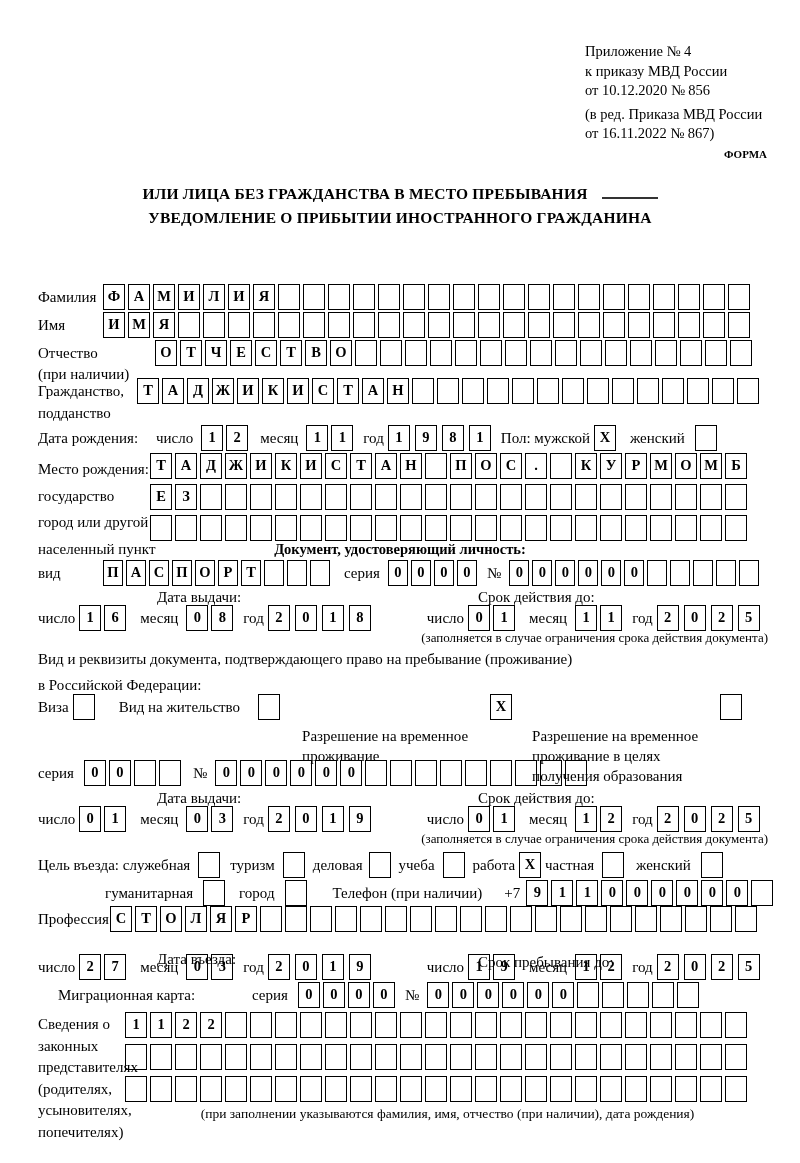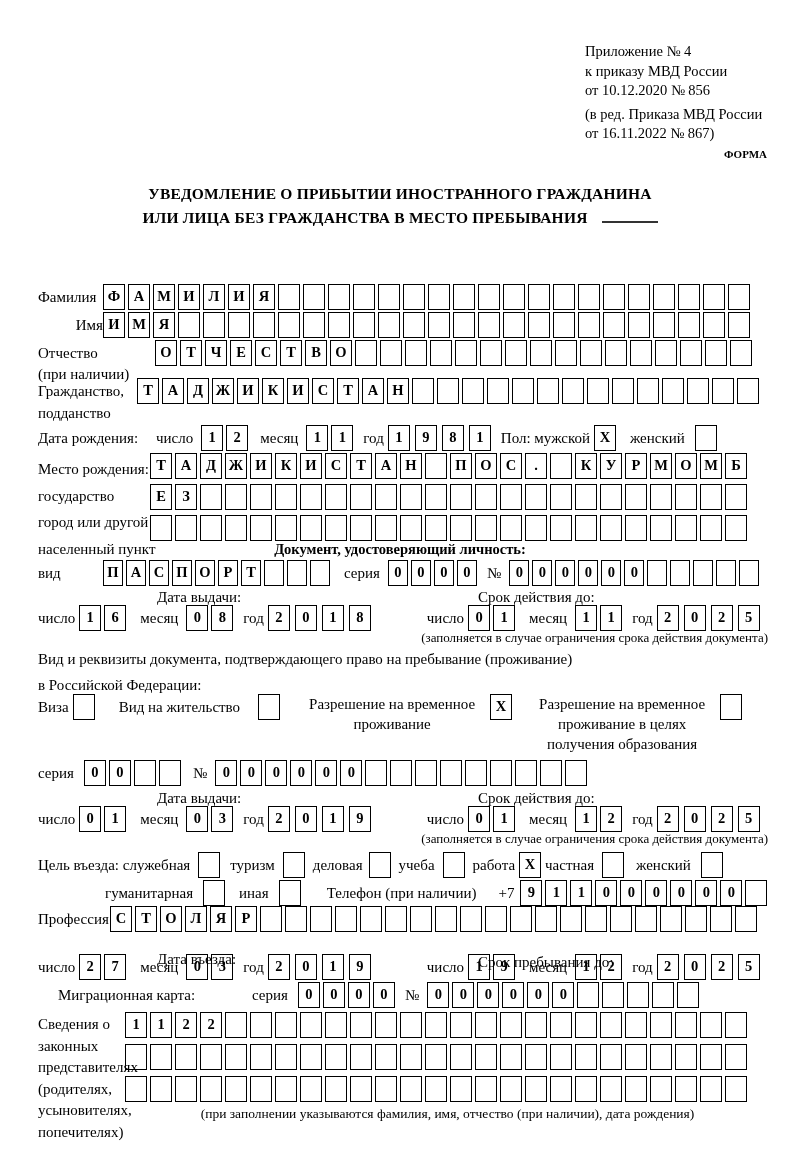--- a/index.html
+++ b/index.html
@@ -11,41 +11,41 @@
   .row{position:absolute;display:flex;align-items:center;white-space:nowrap;}
   .cells{display:inline-flex;gap:3px;}
   .cell{display:inline-block;box-sizing:border-box;width:22px;height:26px;border:1.6px solid #000;
         text-align:center;font-weight:bold;font-size:14.5px;line-height:23px;overflow:hidden;}
   .cells.sm .cell{width:20px;}
   .cells.yr{gap:5px;}
   .lbl{display:inline-block;}
   .hdr-lines{line-height:19.5px;font-size:14.5px;}
   .title{font-size:15.5px;line-height:24px;letter-spacing:.2px;}
   .blank-line{display:inline-block;width:56px;border-bottom:2px solid #333;height:14px;margin-left:14px;vertical-align:baseline;}
-  .cbx-label{display:inline-block;text-align:center;line-height:20px;white-space:normal;}
+  .cbx-label{display:inline-block;line-height:20px;white-space:normal;margin-top:32px;}
   .note{font-size:13px;}
   .g-lines{line-height:21.5px;font-size:15px;}
 </style>
 </head>
 <body>
 
 <div class="page">
 
   <div class="abs hdr-lines" style="left:585px;top:42px;">
     <div>Приложение № 4</div>
     <div>к приказу МВД России</div>
     <div>от 10.12.2020 № 856</div>
     <div style="margin-top:4px;">(в ред. Приказа МВД России</div>
     <div>от 16.11.2022 № 867)</div>
   </div>
   <div class="abs b" style="right:33px;top:148px;font-size:11px;">ФОРМА</div>
 
   <div class="abs b title center" style="left:0;top:182px;width:800px;">
+    <div><span>ИЛИ ЛИЦА БЕЗ ГРАЖДАНСТВА В МЕСТО ПРЕБЫВАНИЯ</span><span class="blank-line"></span></div>
     <div>УВЕДОМЛЕНИЕ О ПРИБЫТИИ ИНОСТРАННОГО ГРАЖДАНИНА</div>
-    <div><span>ИЛИ ЛИЦА БЕЗ ГРАЖДАНСТВА В МЕСТО ПРЕБЫВАНИЯ</span><span class="blank-line"></span></div>
   </div>
 
 
   <div class="row" style="left:38px;top:284px;">
     <span class="lbl" style="width:65px;">Фамилия</span>
     <span class="cells">
         <span class="cell">Ф</span>
         <span class="cell">А</span>
         <span class="cell">М</span>
         <span class="cell">И</span>
@@ -68,21 +68,21 @@
         <span class="cell"></span>
         <span class="cell"></span>
         <span class="cell"></span>
         <span class="cell"></span>
         <span class="cell"></span>
         <span class="cell"></span>
       </span>
   </div>
 
   <div class="row" style="left:38px;top:312px;">
-    <span class="lbl" style="width:65px;text-align:right;">Имя</span>
+    <span class="lbl" style="width:65px;">Имя</span>
     <span class="cells">
         <span class="cell">И</span>
         <span class="cell">М</span>
         <span class="cell">Я</span>
         <span class="cell"></span>
         <span class="cell"></span>
         <span class="cell"></span>
         <span class="cell"></span>
         <span class="cell"></span>
         <span class="cell"></span>
@@ -491,21 +491,21 @@
     <span class="cells" style="margin-left:10px;">
         <span class="cell"></span>
       </span>
   </div>
 
   <div class="row" style="left:105px;top:880px;">
     <span class="lbl">гуманитарная</span>
     <span class="cells" style="margin-left:10px;">
         <span class="cell"></span>
       </span>
-    <span class="lbl" style="margin-left:14px;">иная</span>
+    <span class="lbl" style="margin-left:14px;">город</span>
     <span class="cells" style="margin-left:10px;">
         <span class="cell"></span>
       </span>
     <span class="lbl" style="margin-left:26px;">Телефон (при наличии)</span>
     <span class="lbl" style="margin-left:22px;margin-right:6px;">+7</span>
     <span class="cells">
         <span class="cell">9</span>
         <span class="cell">1</span>
         <span class="cell">1</span>
         <span class="cell">0</span>

